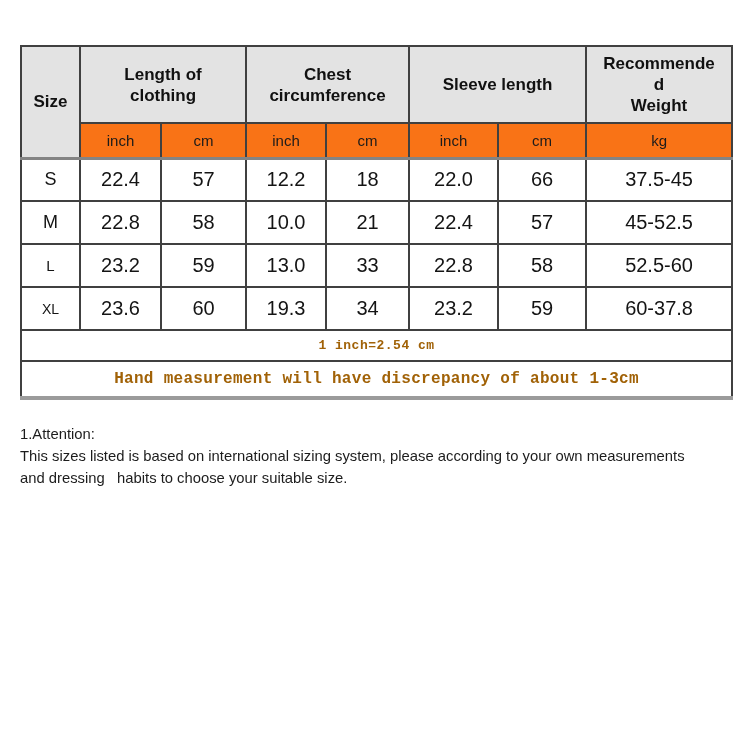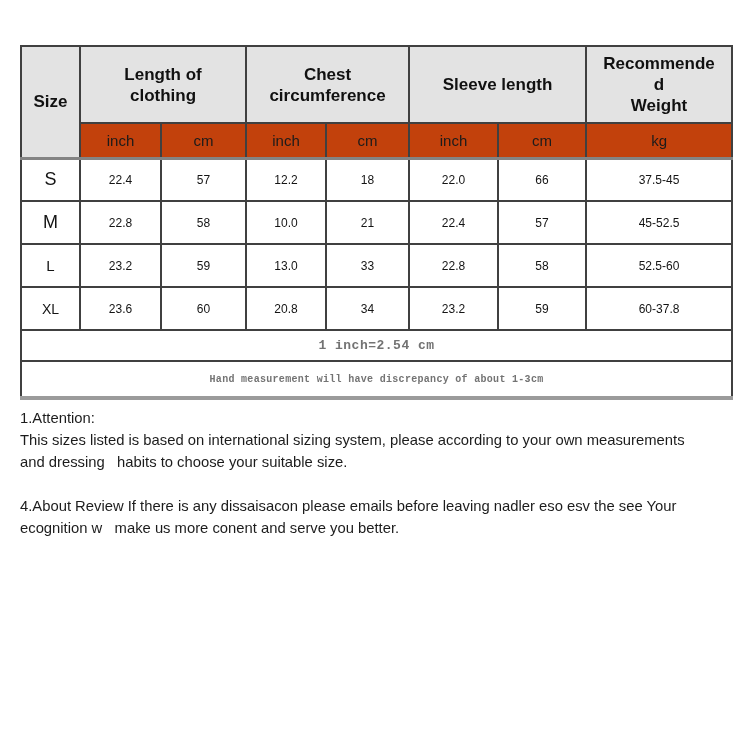--- a/index.html
+++ b/index.html
@@ -35,54 +35,54 @@
   tr.note-row-2 { height: 37px; }
   .hdr {
     background: #e3e3e3;
     font-weight: bold;
     font-size: 17px;
     line-height: 21px;
     white-space: pre-line;
     color: #111;
   }
   .unit {
-    background: #c2410c;
+    background: #f97316;
     font-weight: normal;
     font-size: 15px;
     color: #1b1b1b;
     border-bottom: 3px solid #848484 !important;
   }
   th.size-hdr { border-bottom: 3px solid #848484 !important; margin-left: 32px; }
-  td.val { font-size: 12px; color: #141414; }
+  td.val { font-size: 20px; color: #141414; }
   tbody tr.data-row td.size-cell { font-weight: normal; color: #141414; }
   tbody tr.data-row:nth-child(1) td.size-cell { font-size: 18px; }
   tbody tr.data-row:nth-child(2) td.size-cell { font-size: 18px; }
   tbody tr.data-row:nth-child(3) td.size-cell { font-size: 15px; }
   tbody tr.data-row:nth-child(4) td.size-cell { font-size: 14px; }
   td.note {
     font-family: "Liberation Mono", "DejaVu Sans Mono", monospace;
     font-weight: bold;
-    color: #737373;
+    color: #a16207;
   }
   tr.note-row-1 td.note { font-size: 13px; letter-spacing: 0.5px; }
-  tr.note-row-2 td.note { font-size: 10px; letter-spacing: 0.3px; border-bottom: 4px solid #9b9b9b !important; }
+  tr.note-row-2 td.note { font-size: 16px; letter-spacing: 0.3px; border-bottom: 4px solid #9b9b9b !important; }
   .notes-block {
     position: absolute;
     left: 20px;
     top: 401px;
     width: 722px;
   }
   .notes-block p {
     margin: 0 0 22px 0;
     font-size: 14.8px;
     line-height: 22px;
     white-space: pre-wrap;
     color: #1c1c1c;
   }
-  .notes-block p:first-child { margin-top: 6px; }
+  .notes-block p:first-child { margin-top: 22px; }
 </style>
 </head>
 <body>
 
 <div class="page">
 
   <table class="size-chart">
     <colgroup>
       <col style="width:59px">
         <col style="width:81px">
@@ -143,36 +143,34 @@
         <td class="val">13.0</td>
         <td class="val">33</td>
         <td class="val">22.8</td>
         <td class="val">58</td>
         <td class="val">52.5-60</td>
       </tr>
       <tr class="data-row">
         <td class="val size-cell">XL</td>
         <td class="val">23.6</td>
         <td class="val">60</td>
-        <td class="val">20.8</td>
+        <td class="val">19.3</td>
         <td class="val">34</td>
         <td class="val">23.2</td>
         <td class="val">59</td>
         <td class="val">60-37.8</td>
       </tr>
       <tr class="note-row-1">
         <td class="note" colspan="8">1 inch=2.54 cm</td>
       </tr>
       <tr class="note-row-2">
         <td class="note" colspan="8">Hand measurement will have discrepancy of about 1-3cm</td>
       </tr>
     </tbody>
   </table>
 
   <div class="notes-block">
     <p>1.Attention:
 This sizes listed is based on international sizing system, please according to your own measurements
 and dressing   habits to choose your suitable size.</p>
-    <p>4.About Review If there is any dissaisacon please emails before leaving nadler eso esv the see Your
-ecognition w   make us more conent and serve you better.</p>
   </div>
 
 </div>
 
 </body></html>

